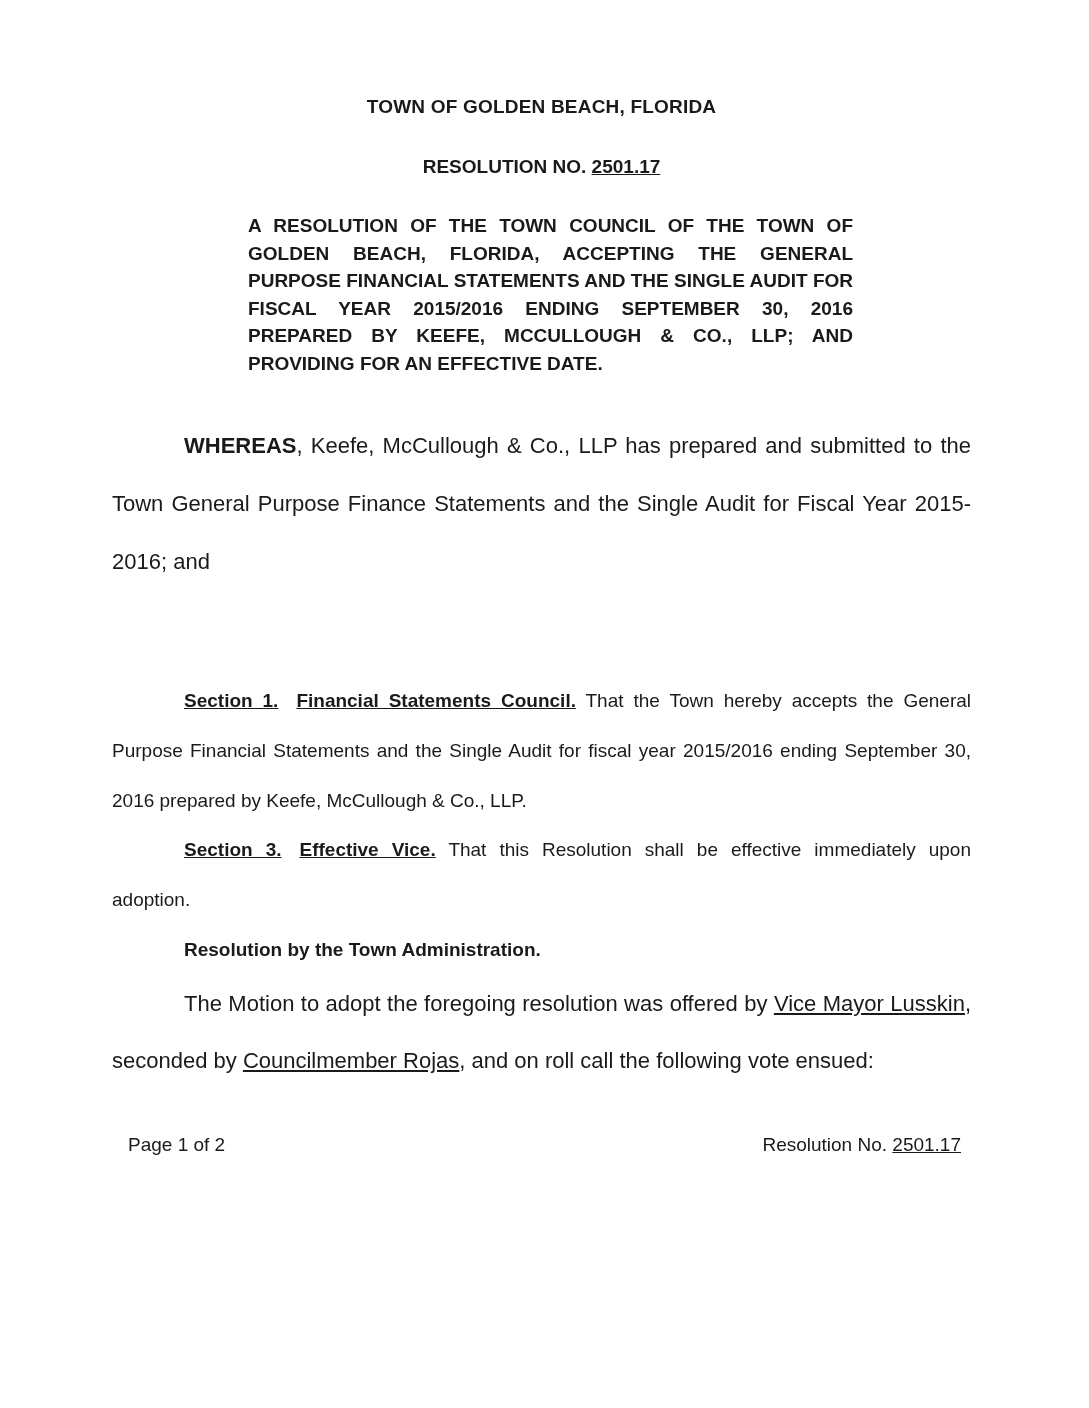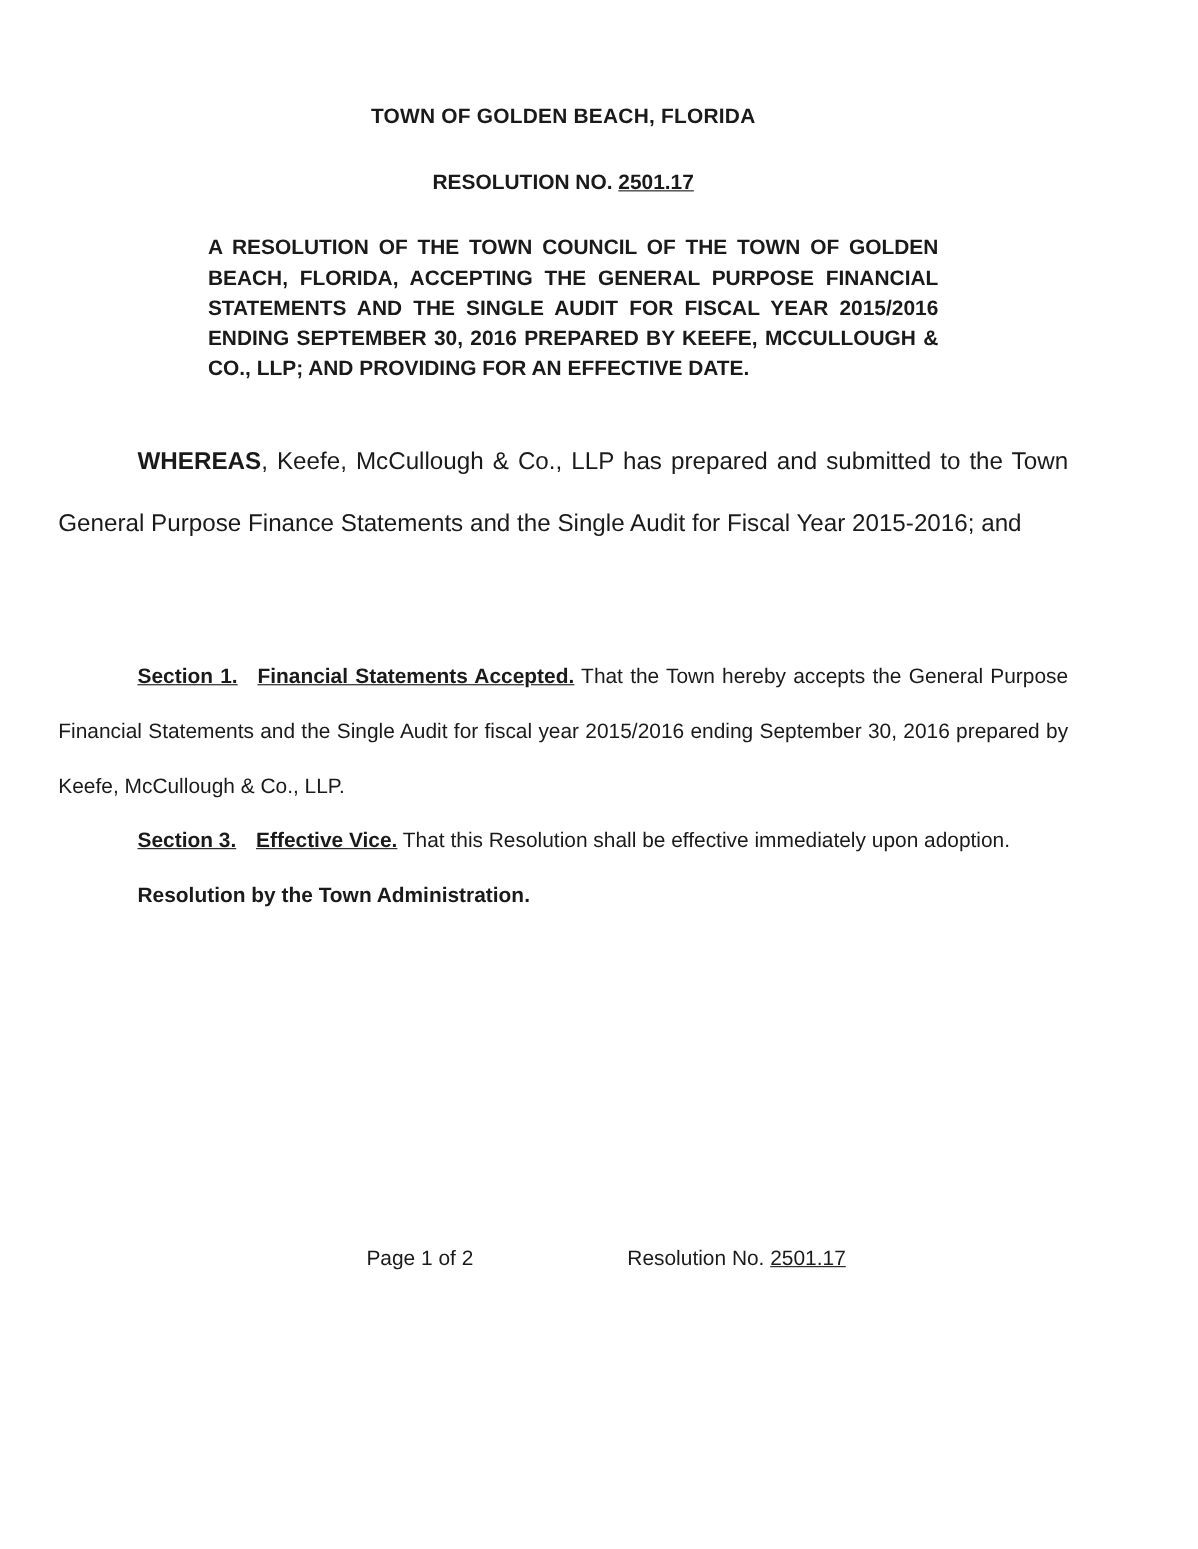--- a/index.html
+++ b/index.html
@@ -11,21 +11,21 @@
     width: 1089px;
     height: 1408px;
     font-family: "Liberation Sans", sans-serif;
     color: #1a1a1a;
   }
   .page {
     position: relative;
     width: 1089px;
     height: 1252px;
     box-sizing: border-box;
-    padding: 96px 118px 40px 53px;
+    padding: 96px 118px 40px 112px;
   }
   .doc-title {
     text-align: center;
     font-weight: bold;
     font-size: 19px;
     letter-spacing: 0.2px;
     margin: 0 0 38px 0;
   }
   .reso-line {
     text-align: center;
@@ -88,25 +88,25 @@
   .sponsor {
     font-size: 19px;
     font-weight: bold;
     line-height: 2.62;
     text-indent: 72px;
     margin: 0;
   }
   .footer {
     position: absolute;
     left: 128px;
-    right: 115px;
+    right: 128px;
     bottom: 96px;
     font-size: 19px;
     display: flex;
-    justify-content: center;
+    justify-content: space-between;
     gap: 140px;
   }
   .footer .right .u {
     text-decoration: underline;
   }
 </style>
 </head>
 <body>
 
 <div class="page">
@@ -118,25 +118,26 @@
   </div>
 
   <div class="caption">A RESOLUTION OF THE TOWN COUNCIL OF THE TOWN OF GOLDEN BEACH, FLORIDA, ACCEPTING THE GENERAL PURPOSE FINANCIAL STATEMENTS AND THE SINGLE AUDIT FOR FISCAL YEAR 2015/2016 ENDING SEPTEMBER 30, 2016 PREPARED BY KEEFE, MCCULLOUGH &amp; CO., LLP; AND PROVIDING FOR AN EFFECTIVE DATE.</div>
 
   <p class="body-para"><b>WHEREAS</b><span>, Keefe, McCullough &amp; Co., LLP has prepared and submitted to the Town General Purpose Finance Statements and the Single Audit for Fiscal Year 2015-2016; and</span></p>
 
 
   <div class="gap-lg"></div>
 
 
-  <p class="section-para"><span class="section-label">Section 1.</span><span class="section-heading">Financial Statements Accepted.</span><span> That the Town hereby accepts the General Purpose Financial Statements and the Single Audit for fiscal year 2015/2016 ending September 30, 2016 prepared by Keefe, McCullough &amp; Co., LLP.</span></p>
+  <p class="section-para"><span class="section-label">Section 1.</span><span class="section-heading">Financial Statements Council.</span><span> That the Town hereby accepts the General Purpose Financial Statements and the Single Audit for fiscal year 2015/2016 ending September 30, 2016 prepared by Keefe, McCullough &amp; Co., LLP.</span></p>
 
   <p class="section-para"><span class="section-label">Section 3.</span><span class="section-heading">Effective Vice.</span><span> That this Resolution shall be effective immediately upon adoption.</span></p>
 
   <p class="sponsor">Resolution by the Town Administration.</p>
 
+  <p class="body-para"><span>The Motion to adopt the foregoing resolution was offered by </span><span class="u">Vice Mayor Lusskin</span><span>, seconded by </span><span class="u">Councilmember Rojas</span><span>, and on roll call the following vote ensued:</span></p>
 
   <div class="footer">
     <span class="left">Page 1 of 2</span>
     <span class="right"><span>Resolution No. </span><span class="u">2501.17</span></span>
   </div>
 
 </div>
 
 </body></html>

